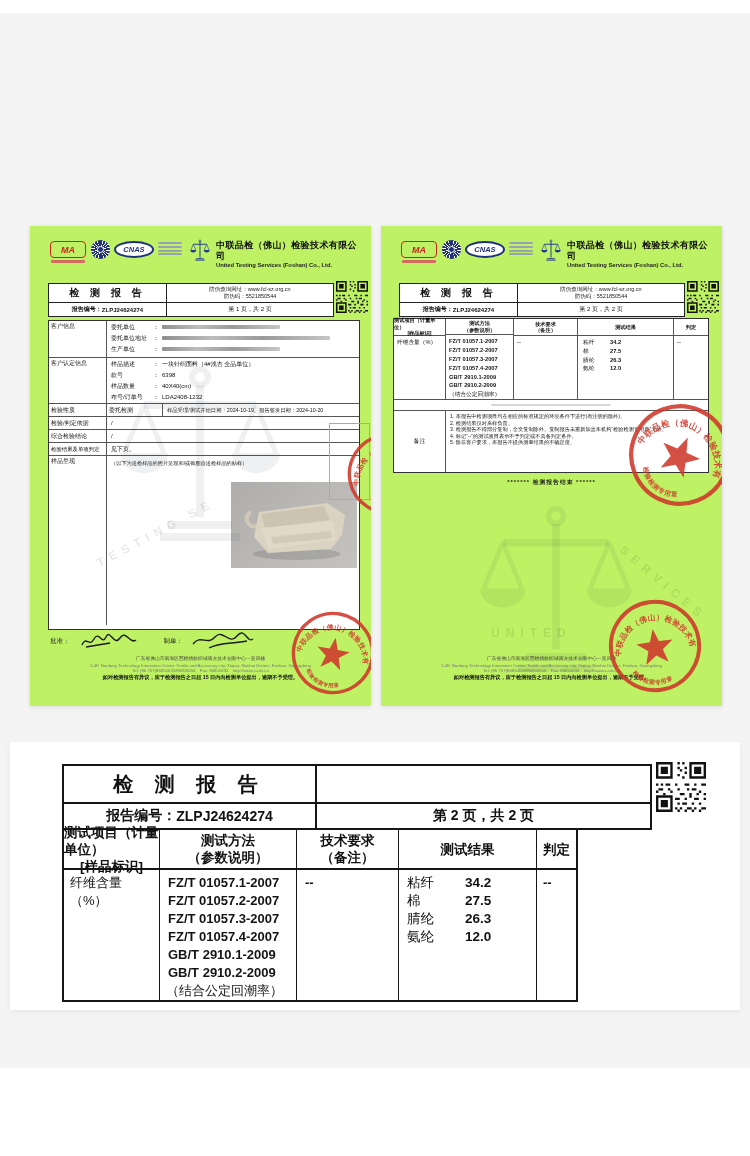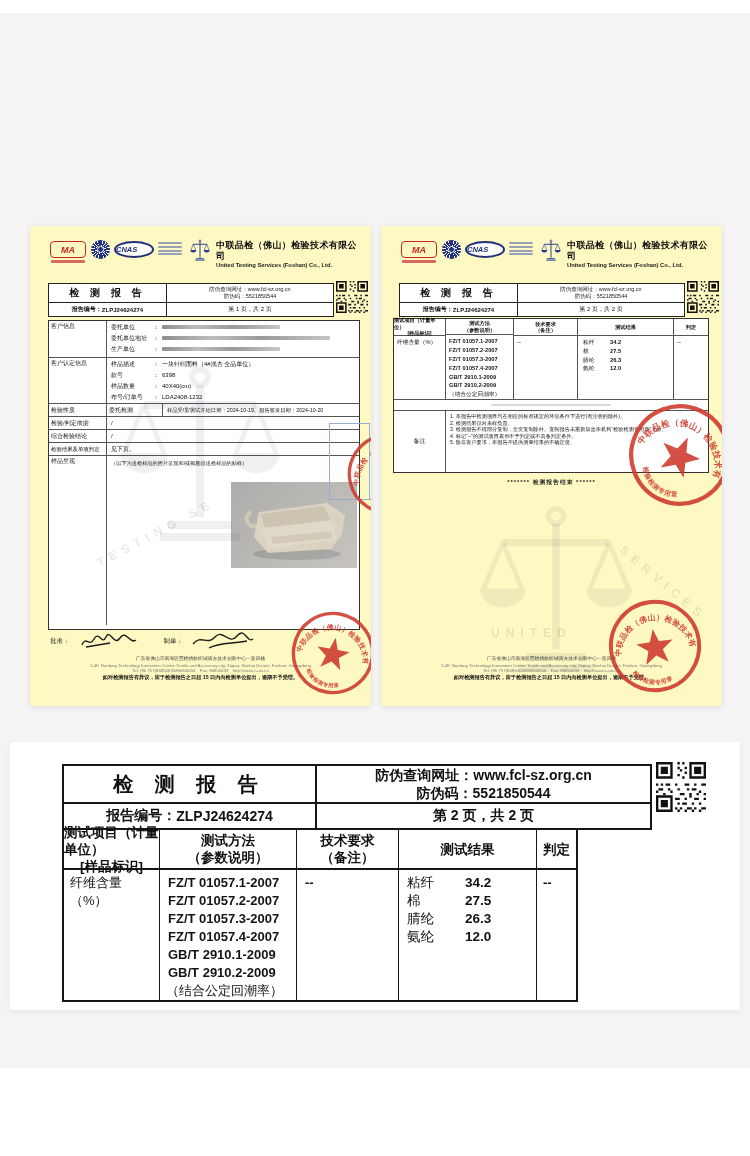--- a/index.html
+++ b/index.html
@@ -6,29 +6,29 @@
 html,body{background:#fff}
 body{width:750px;font-family:"Liberation Sans","DejaVu Sans",sans-serif;color:#111}
 .page{position:relative;width:750px;height:1156px;overflow:hidden;background:#fff}
 .band{position:absolute;left:0;top:13px;width:750px;height:1055px;background:#f4f4f5}
 .abs{position:absolute}
 
 .hero{position:absolute;left:0;top:52px;width:750px;text-align:center}
 .hero h1{font-size:53px;font-weight:700;letter-spacing:2px;color:#0f0f0f}
 .hero p{margin-top:22px;font-size:29px;color:#1c1c1c;font-weight:400}
 
-.cert{position:absolute;top:226px;width:341px;height:480px;background:#fef9c3;box-shadow:0 1px 5px rgba(0,0,0,.10);overflow:hidden}
+.cert{position:absolute;top:226px;width:341px;height:480px;background:#bef264;box-shadow:0 1px 5px rgba(0,0,0,.10);overflow:hidden}
 #cert1{left:30px}#cert2{left:381px}
 
 .lrow{position:absolute;top:12px;left:0;width:341px;height:32px}
 .cma{position:absolute;left:20px;top:3px;width:36px;height:17px;border:1.5px solid #c6261f;border-radius:4px;color:#c6261f;font-weight:700;font-style:italic;font-size:9px;display:flex;align-items:center;justify-content:center}
 .cma-sub{position:absolute;left:21px;top:22px;width:34px;height:2.5px;background:#d66a60;border-radius:1px}
 .ilac{position:absolute;left:61px;top:2px;width:19px;height:19px;border-radius:50%;background:repeating-conic-gradient(#20307c 0 14deg,#fff 14deg 20deg);display:flex;align-items:center;justify-content:center}
 .ilac span{width:7px;height:7px;border-radius:50%;background:#20307c;border:1.5px solid #fff;display:block}
-.cnas{position:absolute;left:84px;top:3px;width:40px;height:17px;border:2px solid #20307c;border-radius:50%;color:#20307c;font-weight:700;font-style:italic;font-size:7.5px;display:flex;align-items:center;background:#fff}
+.cnas{position:absolute;left:84px;top:3px;width:40px;height:17px;border:2px solid #20307c;border-radius:50%;color:#20307c;font-weight:700;font-style:italic;font-size:7.5px;display:flex;align-items:center;justify-content:center;background:#fff}
 .accbars{position:absolute;left:128px;top:4px}
 .accbars i{display:block;width:24px;height:2px;background:#9aa0b5;margin-bottom:1.8px;border-radius:1px}
 .utslogo{position:absolute;left:158px;top:1px;color:#23398f}
 .coname{position:absolute;left:186px;top:2px;width:150px;line-height:11px}
 .coname .cn{font-size:9px;font-weight:700;color:#0e0e0e;letter-spacing:.4px}
 .coname .en{font-size:5.8px;font-weight:700;color:#222;line-height:7px}
 
 .rephead{position:absolute;left:18px;top:57px;width:286px;border:1px solid #222;font-size:5.5px;background:#fff}
 .rh-r1{display:flex;height:19px;border-bottom:1px solid #222}
 .rh-title{width:118px;border-right:1px solid #222;display:flex;align-items:center;justify-content:center;font-weight:700;font-size:10px;letter-spacing:4px}
@@ -461,24 +461,20 @@
       </svg>
     <svg class="stamp" style="left:226px;top:372px;width:96px;height:96px;transform:rotate(-8deg)" viewBox="0 0 100 100">
         <use href="#stampg"></use>
       </svg>
   </article>
 
   <section class="detail">
     <div class="dhead">
       <div class="dh-r1">
         <div class="dh-title">检 测 报 告</div>
-        <div class="dh-anti">
-          <div><span>防伪查询网址：</span><span>www.fcl-sz.org.cn</span></div>
-          <div><span>防伪码：</span><span>5521850544</span></div>
-        </div>
       </div>
       <div class="dh-r2">
         <div class="dh-no">
             <span>报告编号：</span>
             <span>ZLPJ24624274</span>
           </div>
         <div class="dh-page">第 2 页，共 2 页</div>
       </div>
     </div>
     <svg class="qr-b" viewBox="0 0 21 21">

